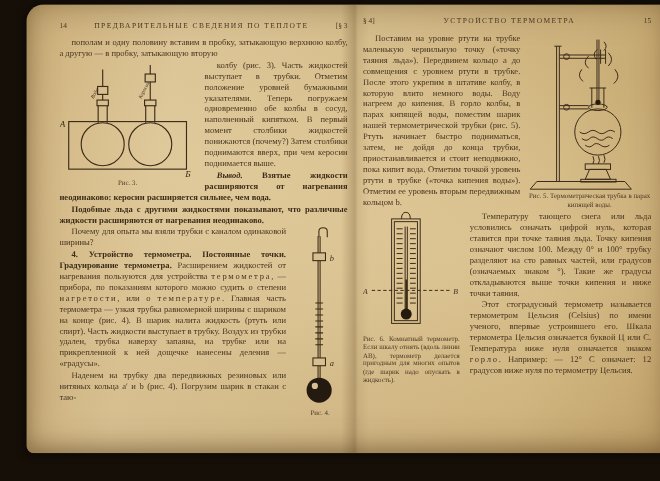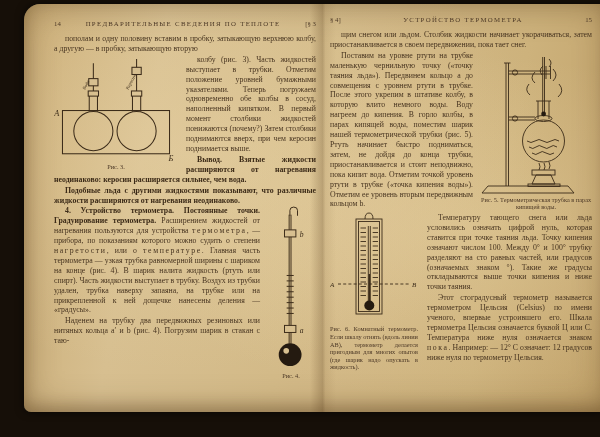--- a/index.html
+++ b/index.html
@@ -30,21 +30,21 @@
   .page--left{left:30px;top:16px;width:262px;}
   .page--right{left:306px;top:12px;width:262px;}
   .pg-header{
     display:flex;justify-content:space-between;align-items:baseline;
     font-size:6.8px;color:#4c3826;margin-bottom:7px;white-space:nowrap;
   }
   .pg-header .title{letter-spacing:1.3px;}
   .txt{font-size:7.8px;line-height:9.9px;text-align:justify;color:#46331f;}
   .txt p{margin:0 0 1px 0;text-indent:11px;}
   .bold{font-weight:bold;color:#3c2b18;}
-  .lead{font-weight:bold;color:#3c2b18;}
+  .lead{font-weight:bold;font-style:italic;color:#3c2b18;}
   .sp{letter-spacing:1.6px;}
   figure{margin:0;}
   .fig{color:#3b2b19;}
   .fig3{float:left;width:124px;margin:2px 8px 1px 0;}
   .fig4{float:right;width:50px;margin:0 0 2px 6px;}
   .fig5{float:right;width:112px;margin:2px 0 2px 7px;}
   .fig6{float:left;width:88px;margin:2px 9px 0 0;}
   .figcap{font-size:6.3px;line-height:7.6px;text-align:center;margin-top:1px;text-indent:0;color:#4c3826;}
   .figcap--wide{text-align:justify;}
   svg{display:block;}
@@ -108,36 +108,36 @@
             <rect x="17" y="110" width="10.5" height="6.5" fill="#d7bf90"></rect>
           </g>
           <circle cx="22.2" cy="137" r="10.5" fill="#241a10"></circle>
           <circle cx="18.6" cy="133.4" r="2.6" fill="#d7bf90"></circle>
           <text x="31" y="29" font-size="7" class="itx">b</text>
           <text x="31" y="117" font-size="7" class="itx">a</text>
         </svg>
         <figcaption class="figcap">Рис. 4.</figcaption>
       </figure>
 
+      <p>Почему для опыта мы взяли трубки с каналом одинаковой ширины?</p>
       <p>
         <span class="bold">4. Устройство термометра. Постоянные точки. Градуирование термометра.</span><span> Расширением жидкостей от нагревания пользуются для устройства </span><span class="sp">термометра</span><span>, — прибора, по показаниям которого можно судить о степени </span><span class="sp">нагретости</span><span>, или о </span><span class="sp">температуре</span><span>. Главная часть термометра — узкая трубка равномерной ширины с шариком на конце (рис. 4). В шарик налита жидкость (ртуть или спирт). Часть жидкости выступает в трубку. Воздух из трубки удален, трубка наверху запаяна, на трубке или на прикрепленной к ней дощечке нанесены деления — «градусы».</span>
       </p>
       <p>Наденем на трубку два передвижных резиновых или нитяных кольца a′ и b (рис. 4). Погрузим шарик в стакан с таю-</p>
     </div>
   </div>
 
   <div class="page page--right">
     <div class="pg-header">
       <span>§ 4]</span>
       <span class="title">УСТРОЙСТВО ТЕРМОМЕТРА</span>
       <span>15</span>
     </div>
 
     <div class="txt">
-      <p>щим снегом или льдом. Столбик жидкости начинает укорачиваться, затем приостанавливается в своем передвижении, пока тает снег.</p>
 
       <figure class="fig fig5">
         <svg viewBox="0 0 112 142" width="112" height="142">
           <g stroke="#3b2b19" fill="none" stroke-width="0.9">
             <path d="M2 140 L94 140 L88 133 L8 133 Z"></path>
             <path d="M26 10 V133 M28.5 10 V133 M24 10 H30.5"></path>
             <path d="M28.5 18 H70 M28.5 21 H70"></path>
             <circle cx="35" cy="19.5" r="2.6"></circle>
             <path d="M66 13 V26 M70.5 13 V26"></path>
             <path d="M28.5 64 H55 M28.5 67 H55"></path>
@@ -174,17 +174,17 @@
           </g>
           <circle cx="39.3" cy="93.5" r="5" fill="#241a10"></circle>
           <text x="0" y="75" font-size="7" class="itx">A</text>
           <text x="82" y="75" font-size="7" class="itx">B</text>
         </svg>
         <figcaption class="figcap figcap--wide">Рис. 6. Комнатный термометр. Если шкалу отнять (вдоль линии АВ), термометр делается пригодным для многих опытов (где шарик надо опускать в жидкость).</figcaption>
       </figure>
 
       <p>Температуру тающего снега или льда условились означать цифрой нуль, которая ставится при точке таяния льда. Точку кипения означают числом 100. Между 0° и 100° трубку разделяют на сто равных частей, или градусов (означаемых знаком °). Такие же градусы откладываются выше точки кипения и ниже точки таяния.</p>
       <p>
-        <span>Этот стоградусный термометр называется термометром Цельсия (Celsius) по имени ученого, впервые устроившего его. Шкала термометра Цельсия означается буквой Ц или C. Температура ниже нуля означается знаком </span><span class="sp">пока</span><span>. Например: — 12° C означает: 12 градусов ниже нуля по термометру Цельсия.</span>
+        <span>Этот стоградусный термометр называется термометром Цельсия (Celsius) по имени ученого, впервые устроившего его. Шкала термометра Цельсия означается буквой Ц или C. Температура ниже нуля означается знаком </span><span class="sp">горло</span><span>. Например: — 12° C означает: 12 градусов ниже нуля по термометру Цельсия.</span>
       </p>
     </div>
   </div>
 </div>
 
 </body></html>

